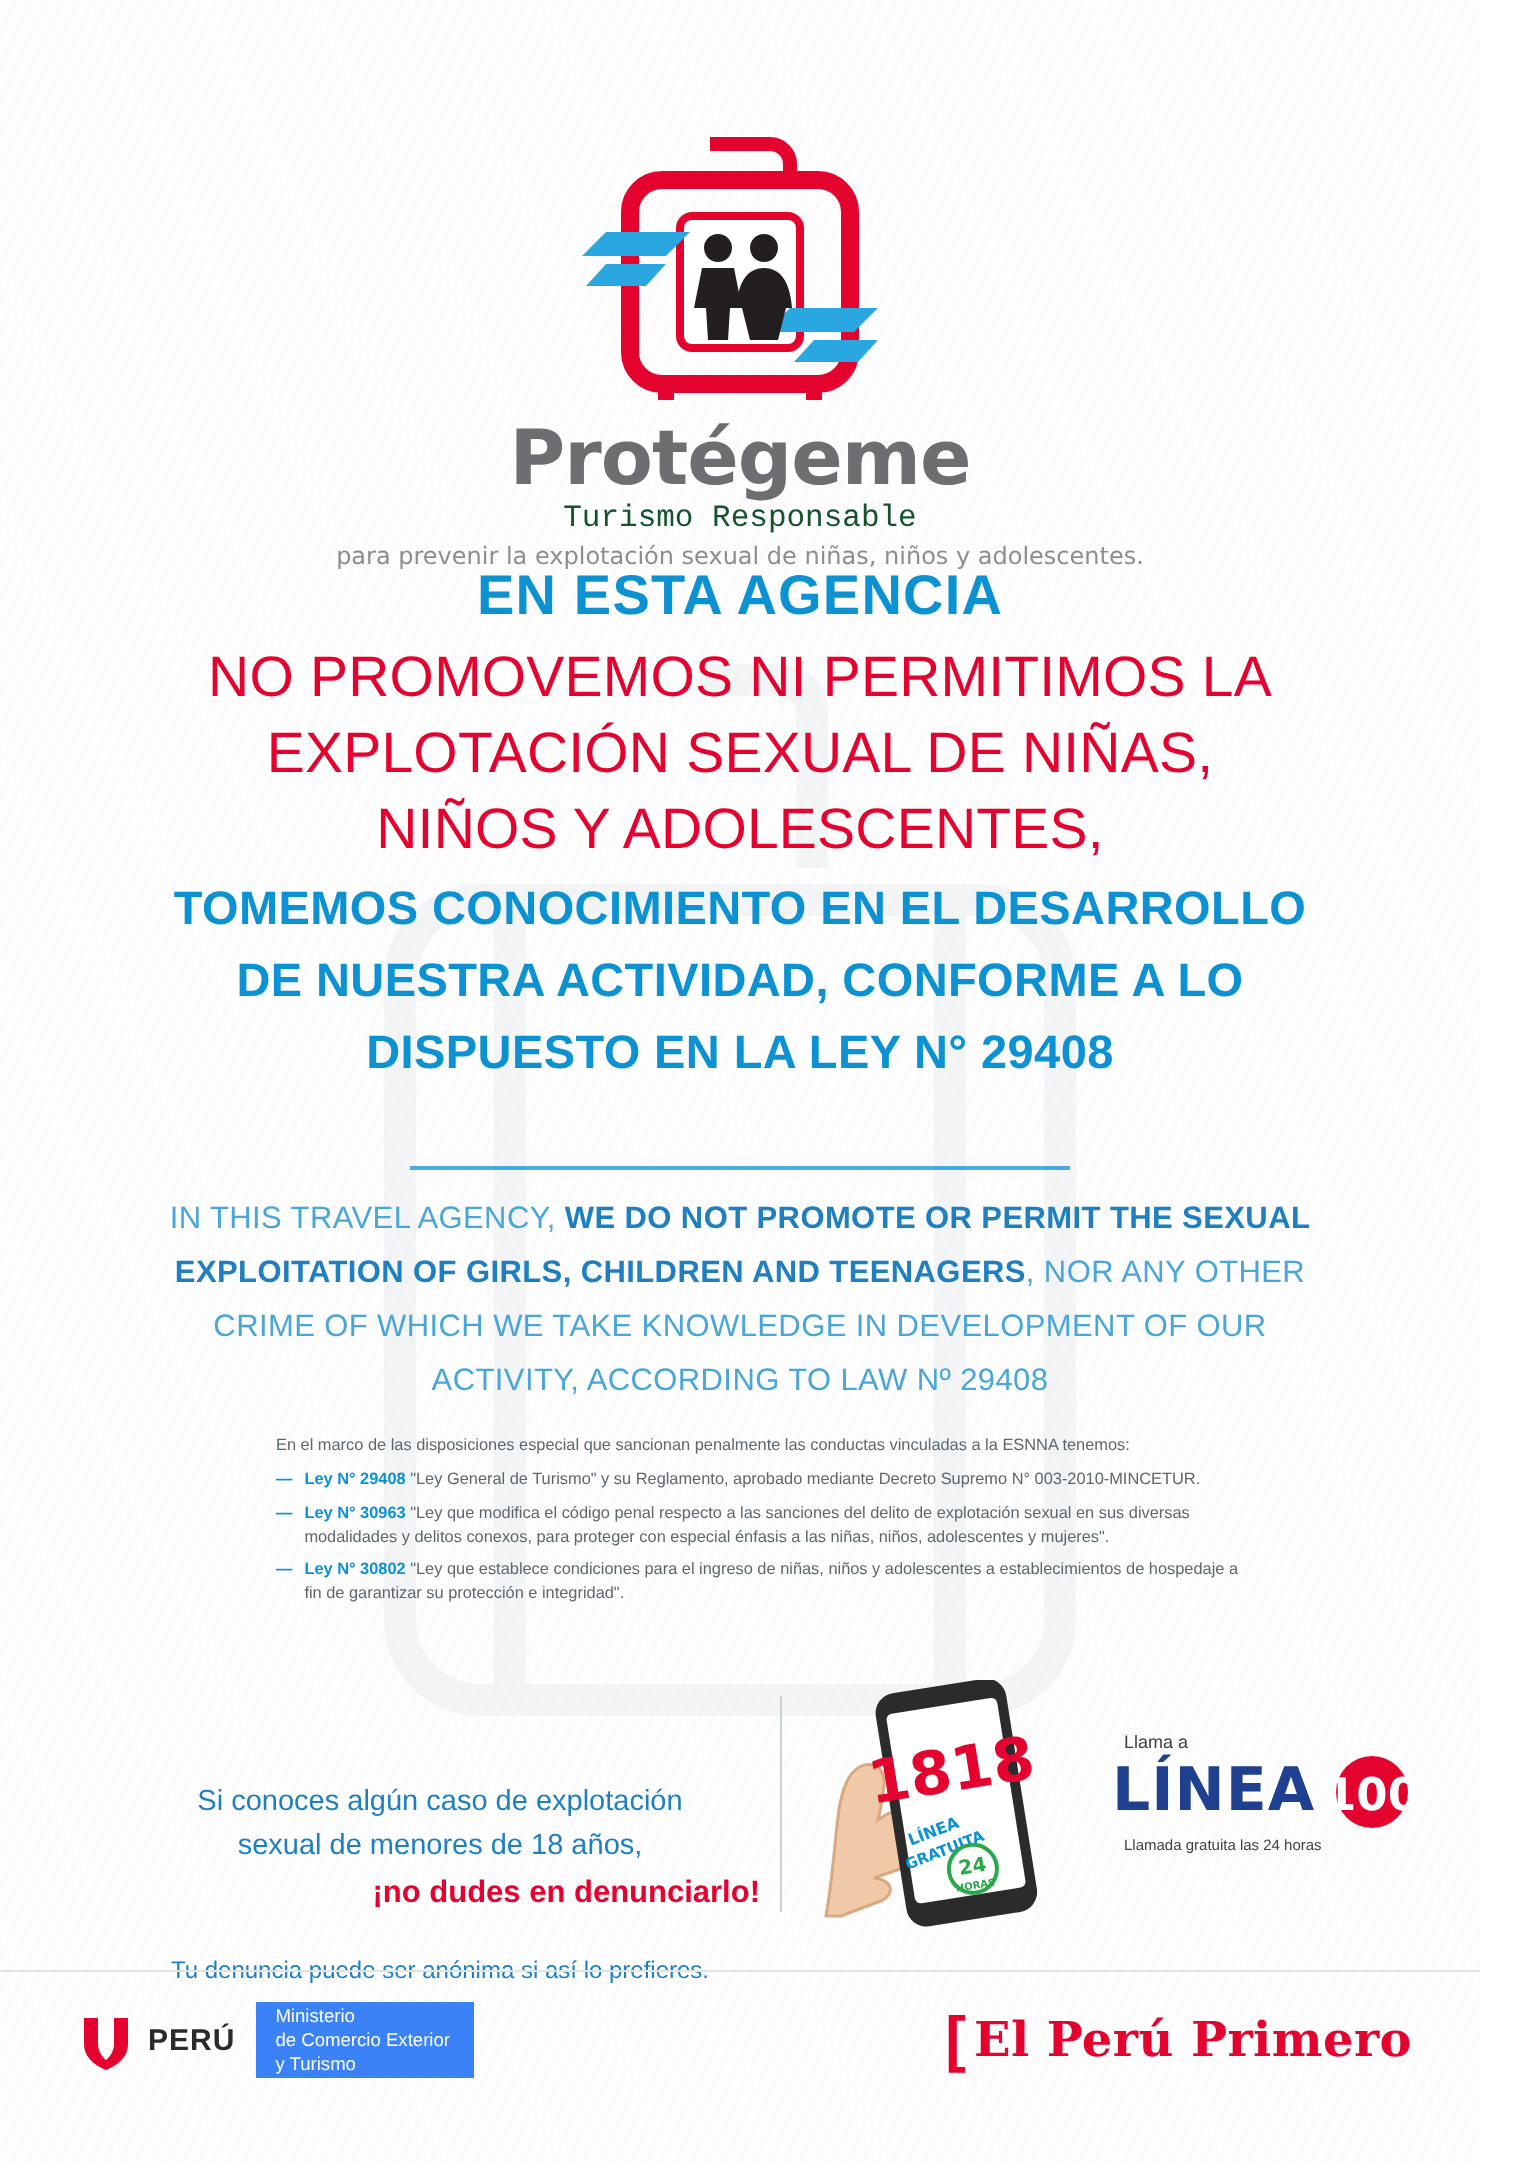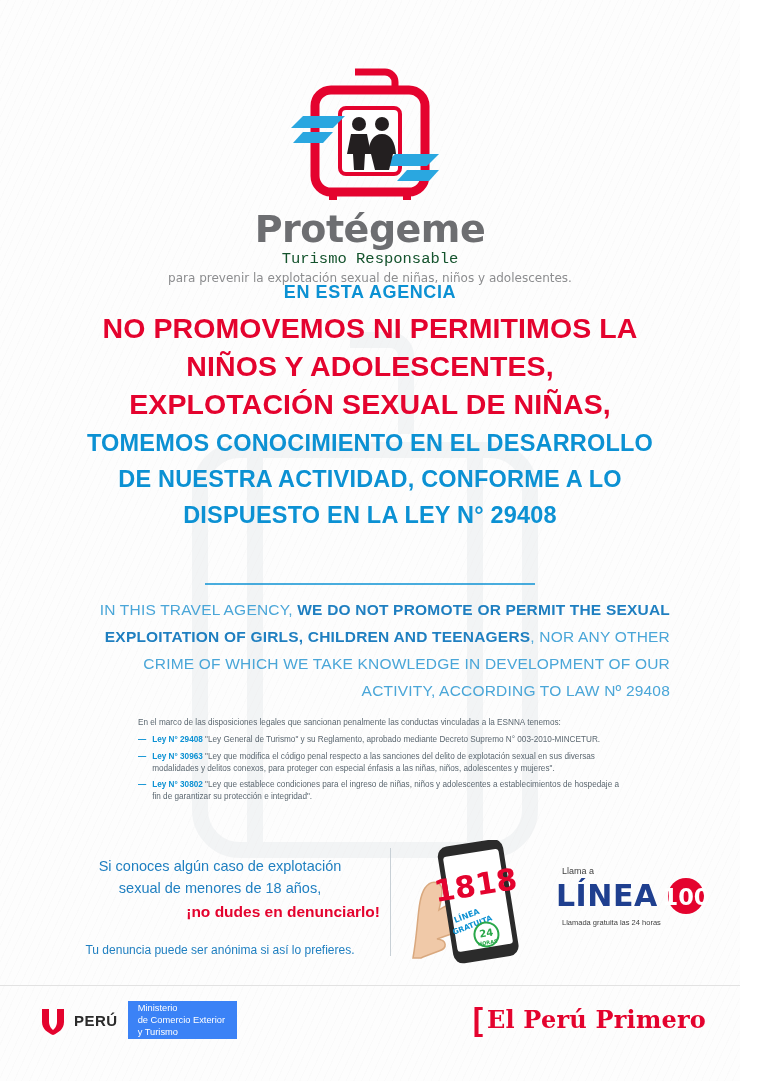--- a/index.html
+++ b/index.html
@@ -77,29 +77,29 @@
   
   .main-block {
     position: absolute;
     left: 60px;
     right: 60px;
     top: 282px;
     text-align: center;
     color: #0c91d3;
   }
   .line-l1 {
-    font-size: 18px;
+    font-size: 28px;
     font-weight: bold;
     letter-spacing: 0.6px;
     color: #0c91d3;
     margin-bottom: 7px;
   }
   .line-red {
     font-size: 28.5px;
-    font-weight: bold;
+    font-weight: normal;
     color: #e4032e;
     line-height: 1.33;
     letter-spacing: 0.1px;
   }
   .line-blue {
     font-size: 23.5px;
     font-weight: bold;
     color: #0c91d3;
     line-height: 1.42;
     letter-spacing: 0.2px;
@@ -116,21 +116,21 @@
     opacity: 0.75;
   }
   .divider.top { top: 583px; }
 
   
   .eng-block {
     position: absolute;
     left: 70px;
     right: 70px;
     top: 596px;
-    text-align: right;
+    text-align: center;
     color: #4aa6d8;
     font-size: 15.5px;
     line-height: 1.75;
     letter-spacing: 0.2px;
   }
   .eng-block b { color: #1f7fc0; font-weight: bold; }
 
   
   .legal {
     position: absolute;
@@ -147,21 +147,21 @@
     gap: 6px;
     margin-bottom: 4px;
   }
   .legal-dash { color: #0c91d3; font-weight: bold; }
   .legal-item b { color: #0c91d3; }
 
   
   .denuncia {
     position: absolute;
     left: 60px;
-    top: 855px;
+    top: 890px;
     width: 320px;
     text-align: center;
     color: #1f7fc0;
     font-size: 14.5px;
     line-height: 1.55;
   }
   .denuncia .strong-red {
     color: #e4032e;
     font-weight: bold;
     font-size: 15.5px;
@@ -329,35 +329,35 @@
       <path d="M48 134 v8 M122 134 v8" stroke="#e4032e" stroke-width="8"></path>
     </svg>
     <div class="logo-title">Protégeme</div>
     <div class="logo-sub1">Turismo Responsable</div>
     <div class="logo-sub2">para prevenir la explotación sexual de niñas, niños y adolescentes.</div>
   </div>
 
   <div class="main-block">
     <div class="line-l1">EN ESTA AGENCIA</div>
     <div class="line-red">NO PROMOVEMOS NI PERMITIMOS  LA</div>
+    <div class="line-red">EXPLOTACIÓN SEXUAL DE NIÑAS,</div>
     <div class="line-red">NIÑOS Y ADOLESCENTES,</div>
-    <div class="line-red">EXPLOTACIÓN SEXUAL DE NIÑAS,</div>
     <div class="line-blue">TOMEMOS CONOCIMIENTO EN EL DESARROLLO</div>
     <div class="line-blue">DE NUESTRA ACTIVIDAD, CONFORME A LO</div>
     <div class="line-blue">DISPUESTO EN LA LEY N° 29408</div>
   </div>
 
   <div class="divider top"></div>
 
   <div class="eng-block">
     <span>IN THIS TRAVEL AGENCY, </span><b>WE DO NOT PROMOTE OR PERMIT THE SEXUAL</b> <b>EXPLOITATION OF GIRLS, CHILDREN AND TEENAGERS</b><span>, NOR ANY OTHER CRIME OF WHICH WE TAKE KNOWLEDGE IN DEVELOPMENT OF OUR ACTIVITY, ACCORDING TO LAW Nº 29408</span>
   </div>
 
   <div class="legal">
-    <div class="legal-intro">En el marco de las disposiciones legales que sancionan penalmente las conductas vinculadas a la ESNNA tenemos:</div>
+    <div class="legal-intro">En el marco de las disposiciones especial que sancionan penalmente las conductas vinculadas a la ESNNA tenemos:</div>
     <div class="legal-item">
       <span class="legal-dash">—</span>
       <div><b>Ley N° 29408</b> <span>"Ley General de Turismo" y su Reglamento, aprobado mediante Decreto Supremo N° 003-2010-MINCETUR.</span></div>
     </div>
     <div class="legal-item">
       <span class="legal-dash">—</span>
       <div><b>Ley N° 30963</b> <span>"Ley que modifica el código penal respecto a las sanciones del delito de explotación sexual en sus diversas modalidades y delitos conexos, para proteger con especial énfasis a las niñas, niños, adolescentes y mujeres".</span></div>
     </div>
     <div class="legal-item">
       <span class="legal-dash">—</span>

